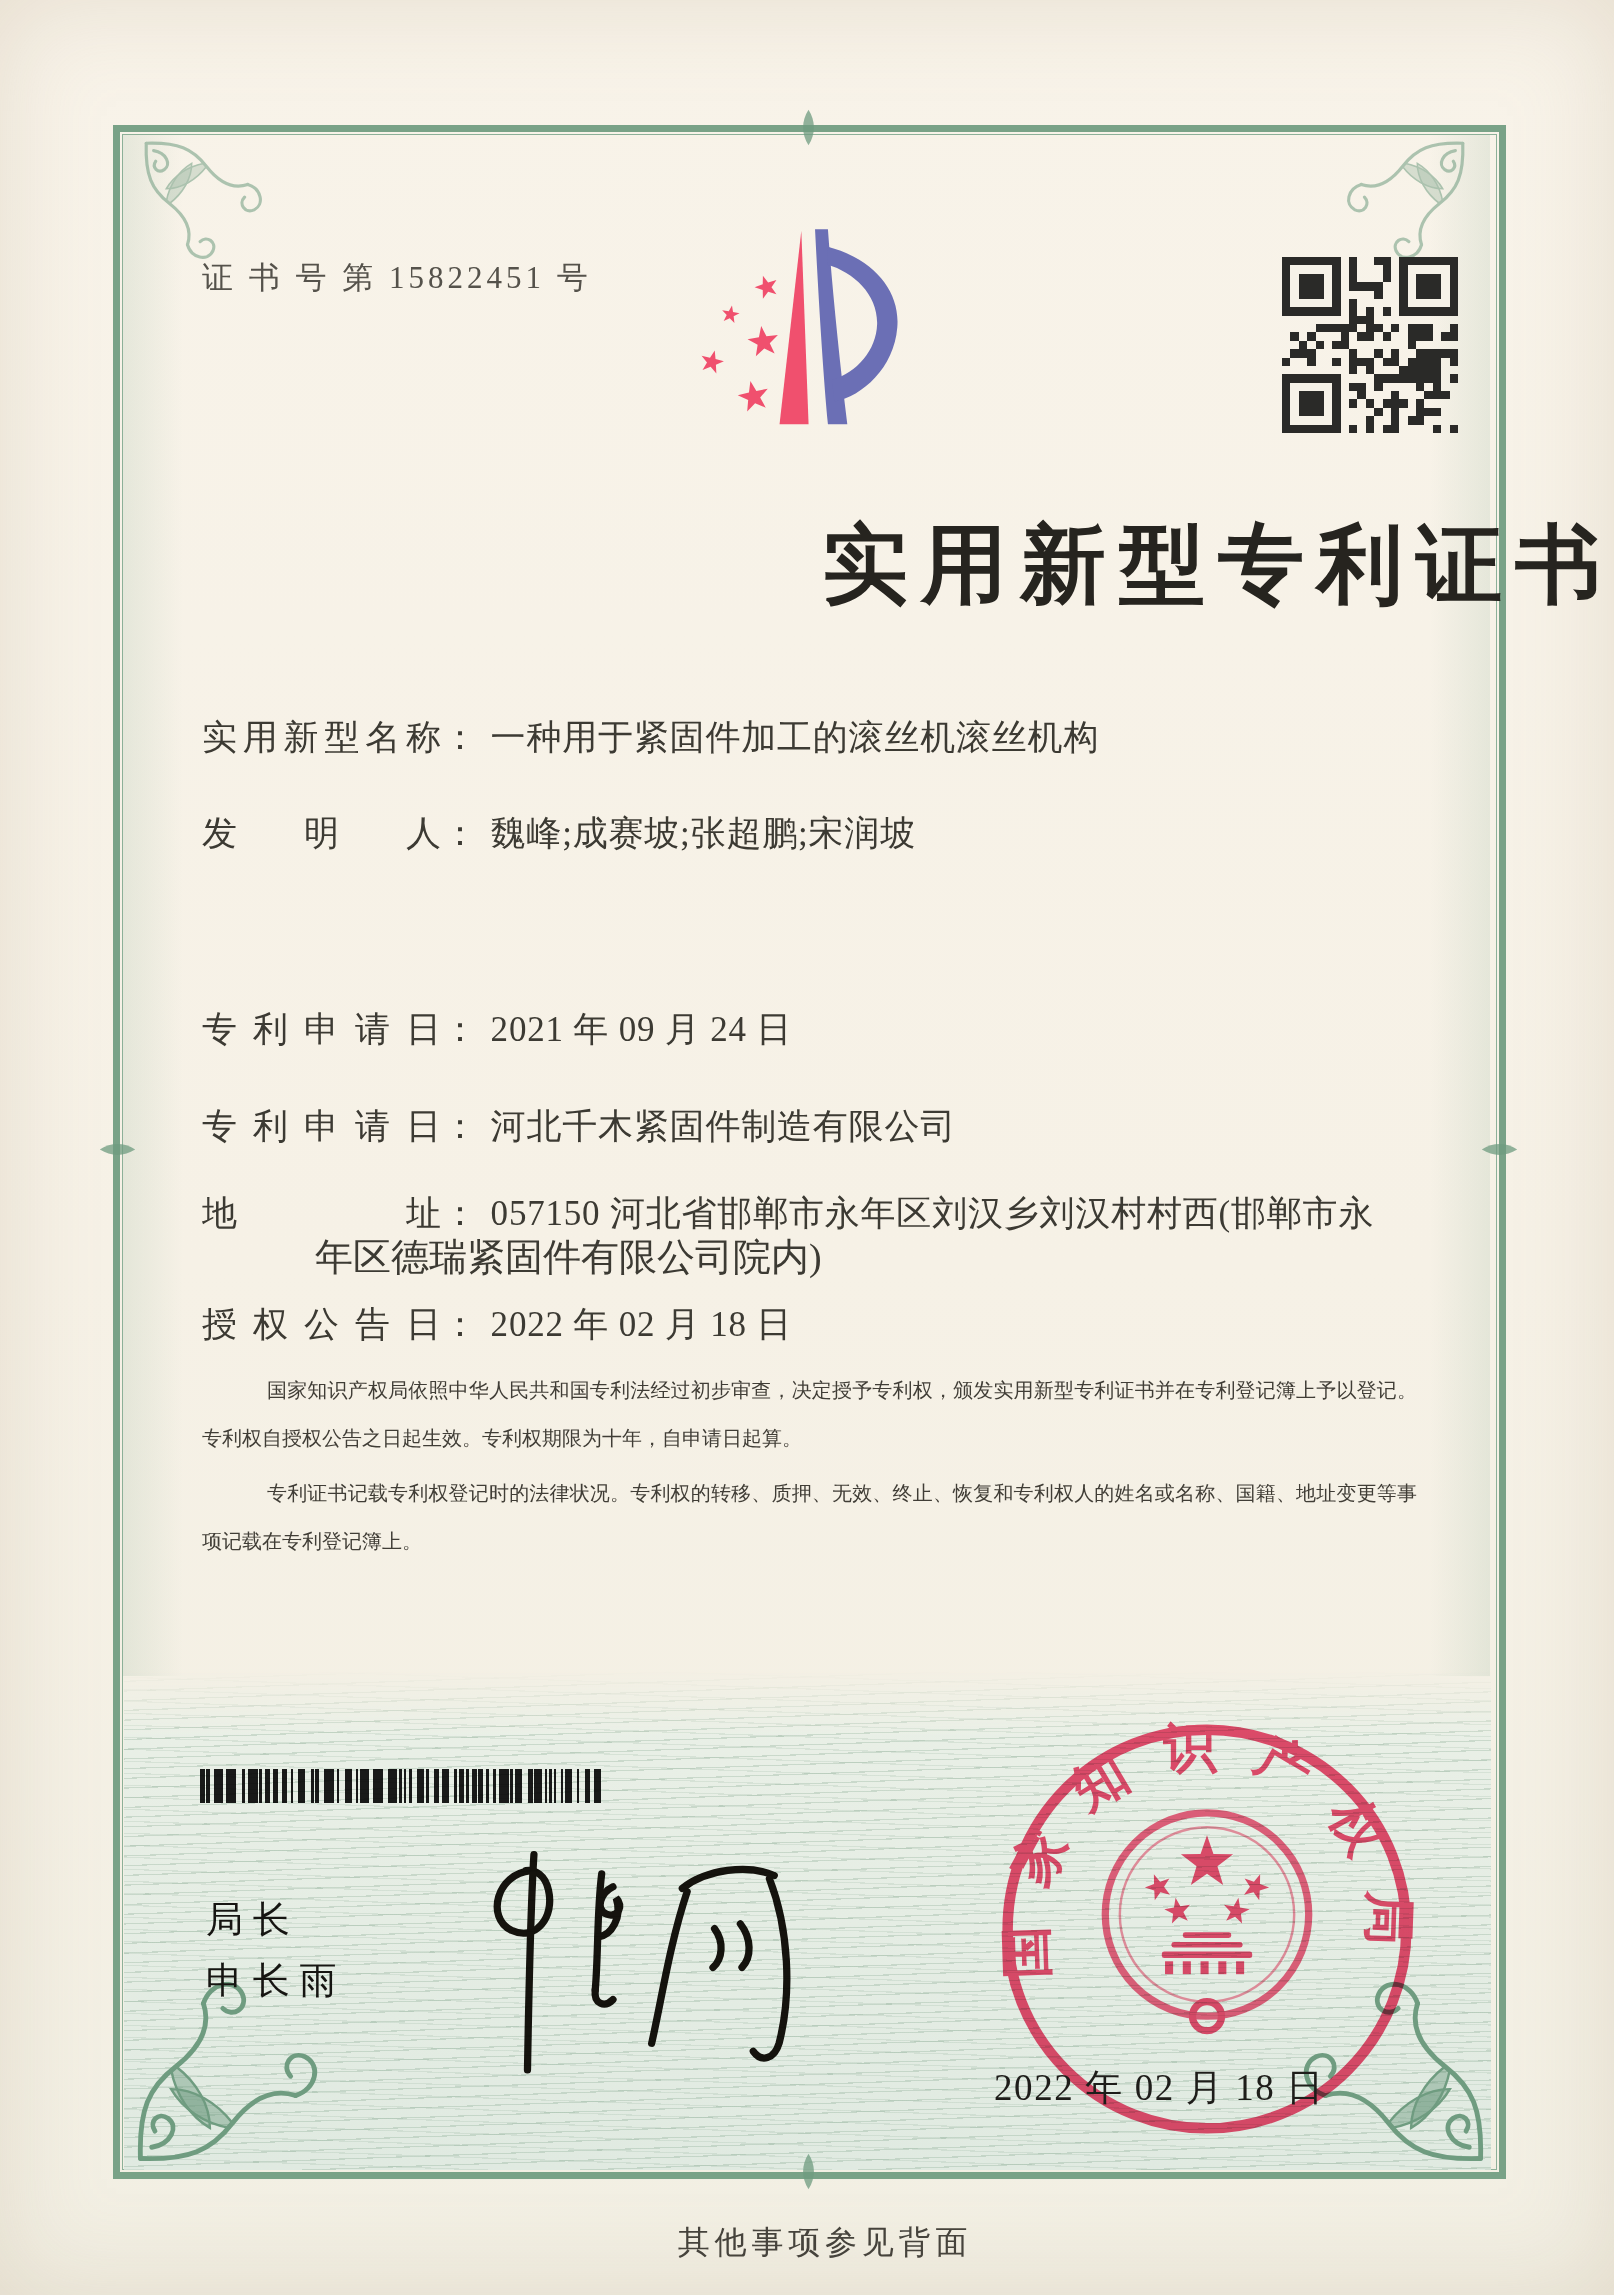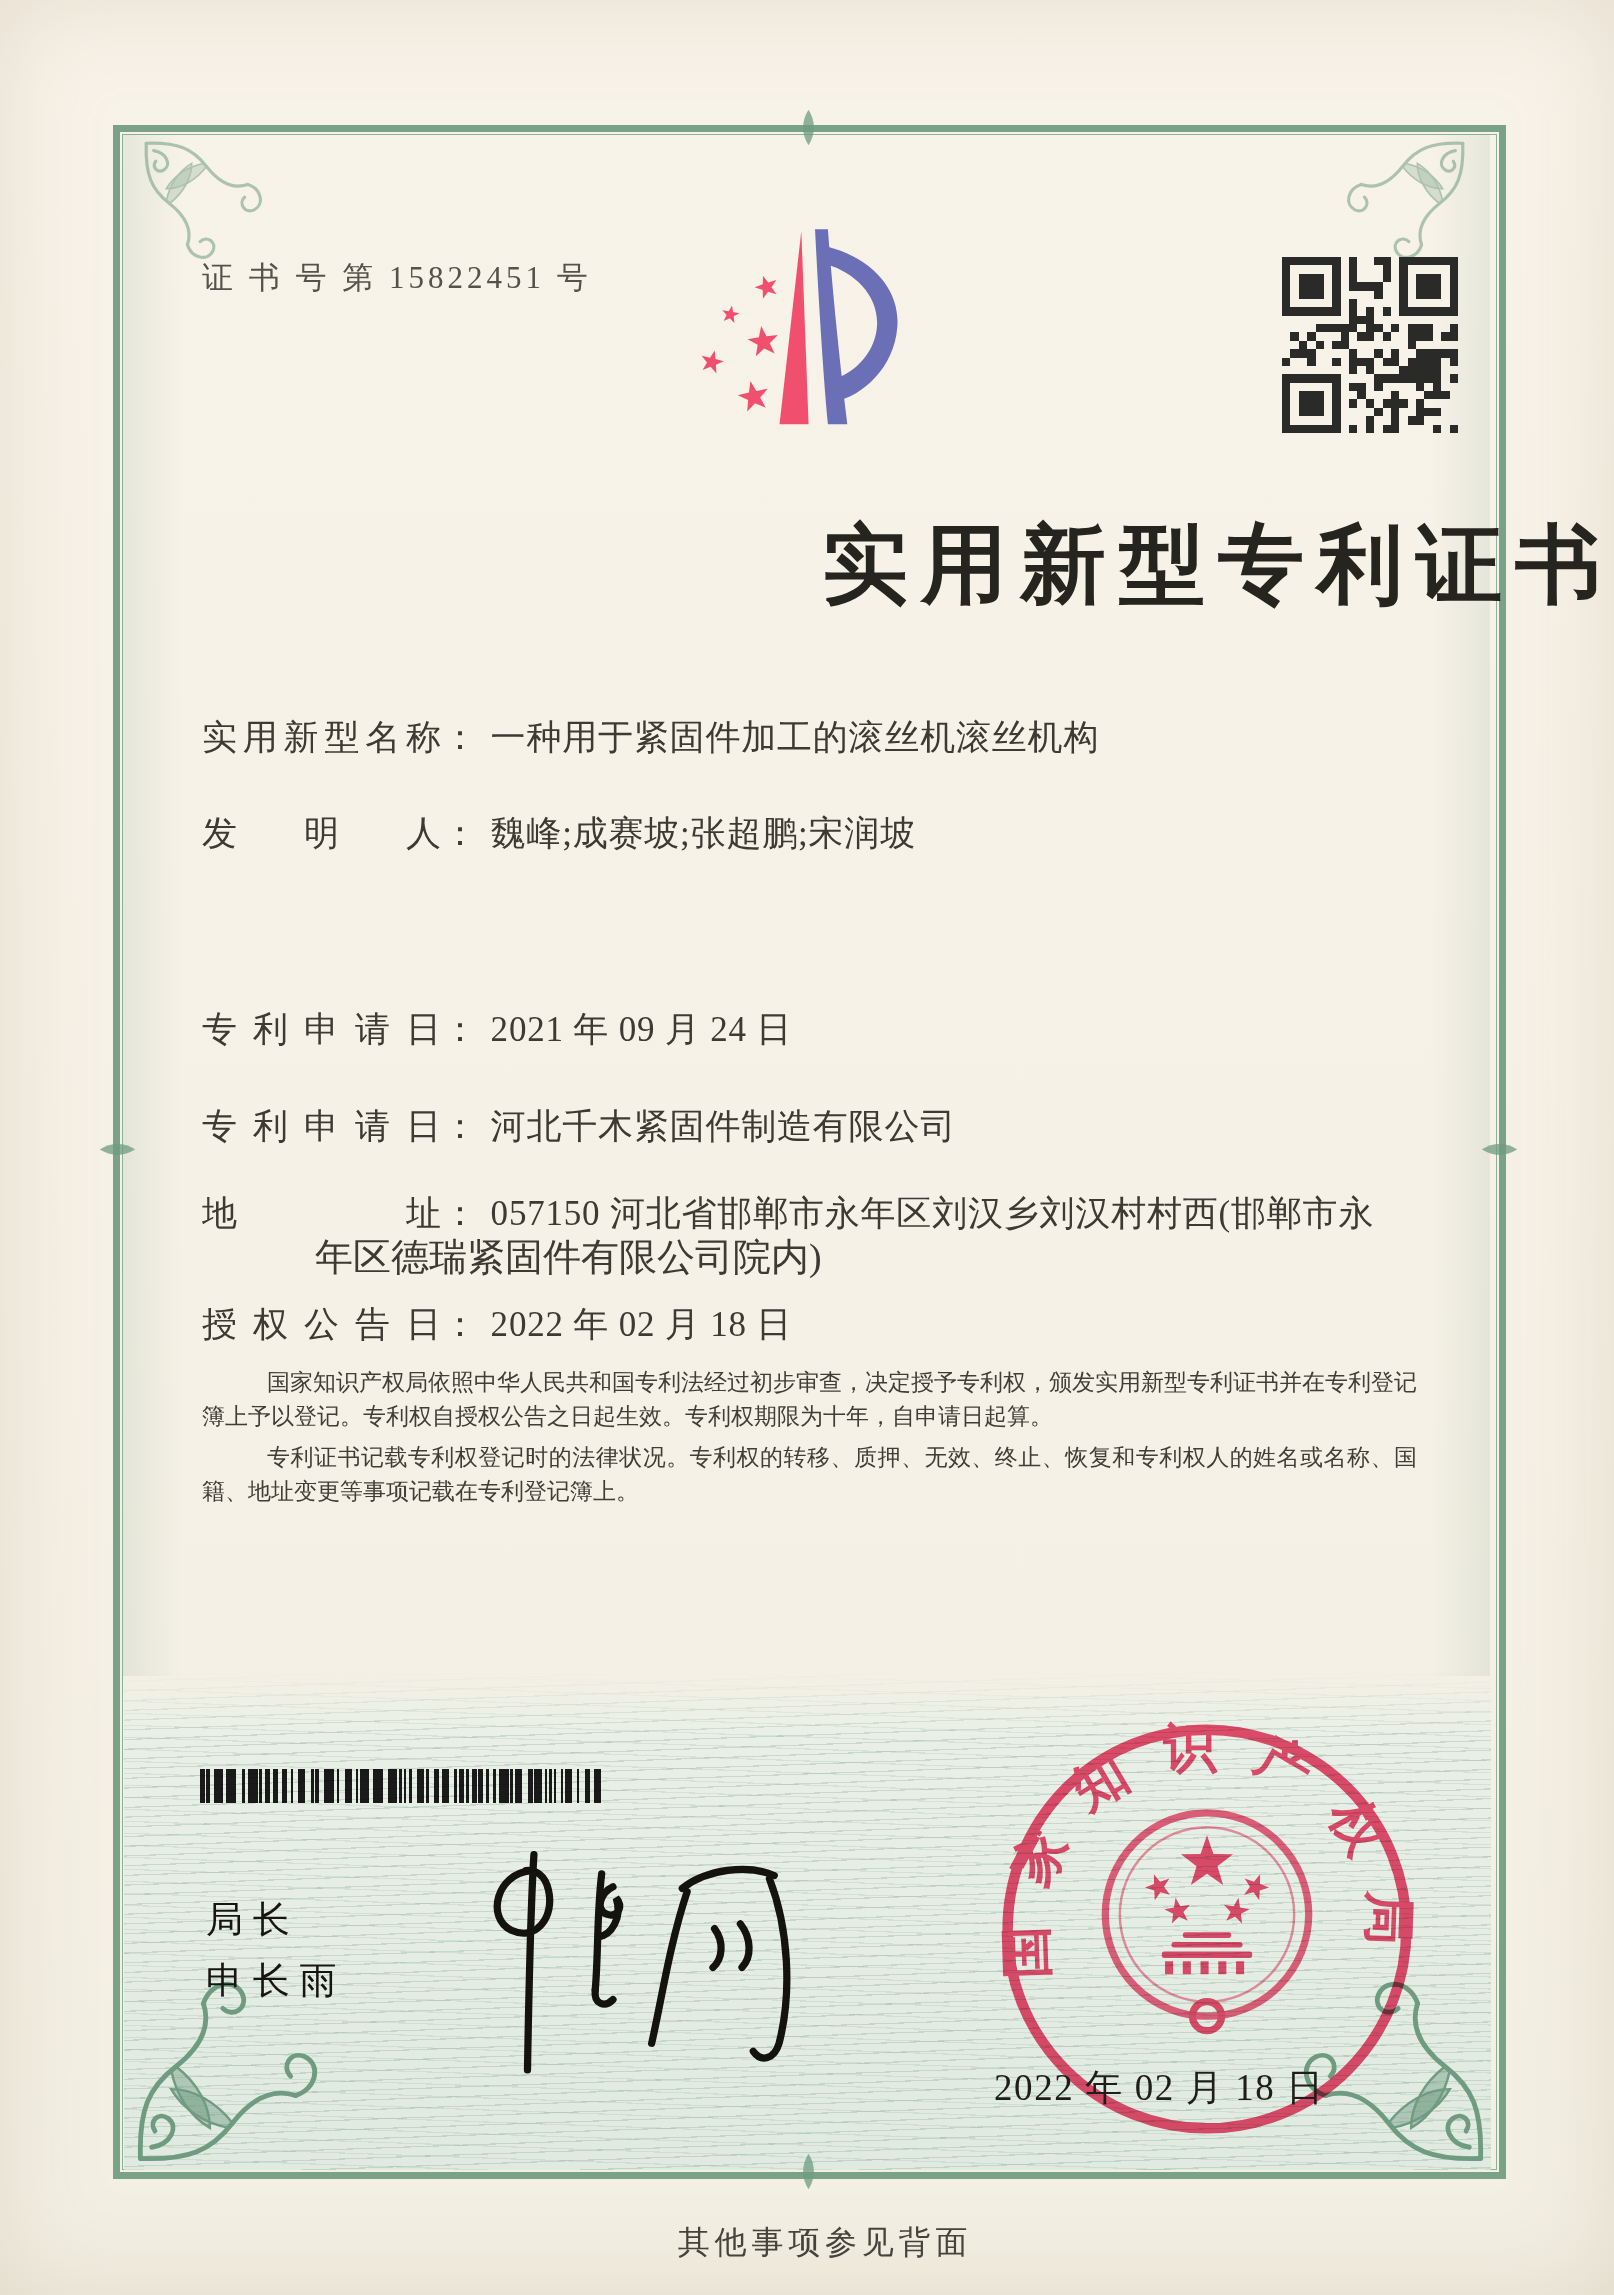--- a/index.html
+++ b/index.html
@@ -25,21 +25,21 @@
   
   .cert-no{position:absolute;left:202px;top:257px;font-size:31px;letter-spacing:4px;color:#55524b;}
   .title{position:absolute;left:0;right:0;top:507px;text-align:right;font-size:86px;
          font-weight:700;letter-spacing:13px;color:#26241f;}
   .field{position:absolute;left:202px;font-size:35px;color:#3c3a33;white-space:nowrap;}
   .flabel{display:inline-block;width:239px;text-align:justify;text-align-last:justify;vertical-align:top;}
   .fcolon{display:inline-block;margin:0 13px 0 1.6px;}
   .fvalue{letter-spacing:0.8px;}
   .addr2{position:absolute;left:295px;top:1232px;font-size:38px;color:#3c3a33;margin-left:20px;}
   .grant2{position:absolute;left:870px;top:0;}
-  .paras{position:absolute;left:202px;top:1366px;width:1215px;font-size:23px;line-height:34px;
+  .paras{position:absolute;left:202px;top:1366px;width:1215px;font-size:20px;line-height:48px;
          color:#403d36;text-align:justify;}
   .paras p{margin:0 0 6.5px 0;text-indent:65px;}
   
   .barcode{position:absolute;left:200px;top:1769px;width:413px;height:34px;display:flex;
            align-items:stretch;mix-blend-mode:multiply;}
   .barcode div{background:#1b1b1b;height:100%;flex:none;}
   .commissioner{position:absolute;left:206px;font-family:"Liberation Sans","DejaVu Sans",sans-serif;
                 font-size:37px;font-weight:500;letter-spacing:9.7px;color:#161512;}
   .c1{top:1895px;} .c2{top:1956px;}
   .signature{position:absolute;left:440px;top:1840px;mix-blend-mode:multiply;}

